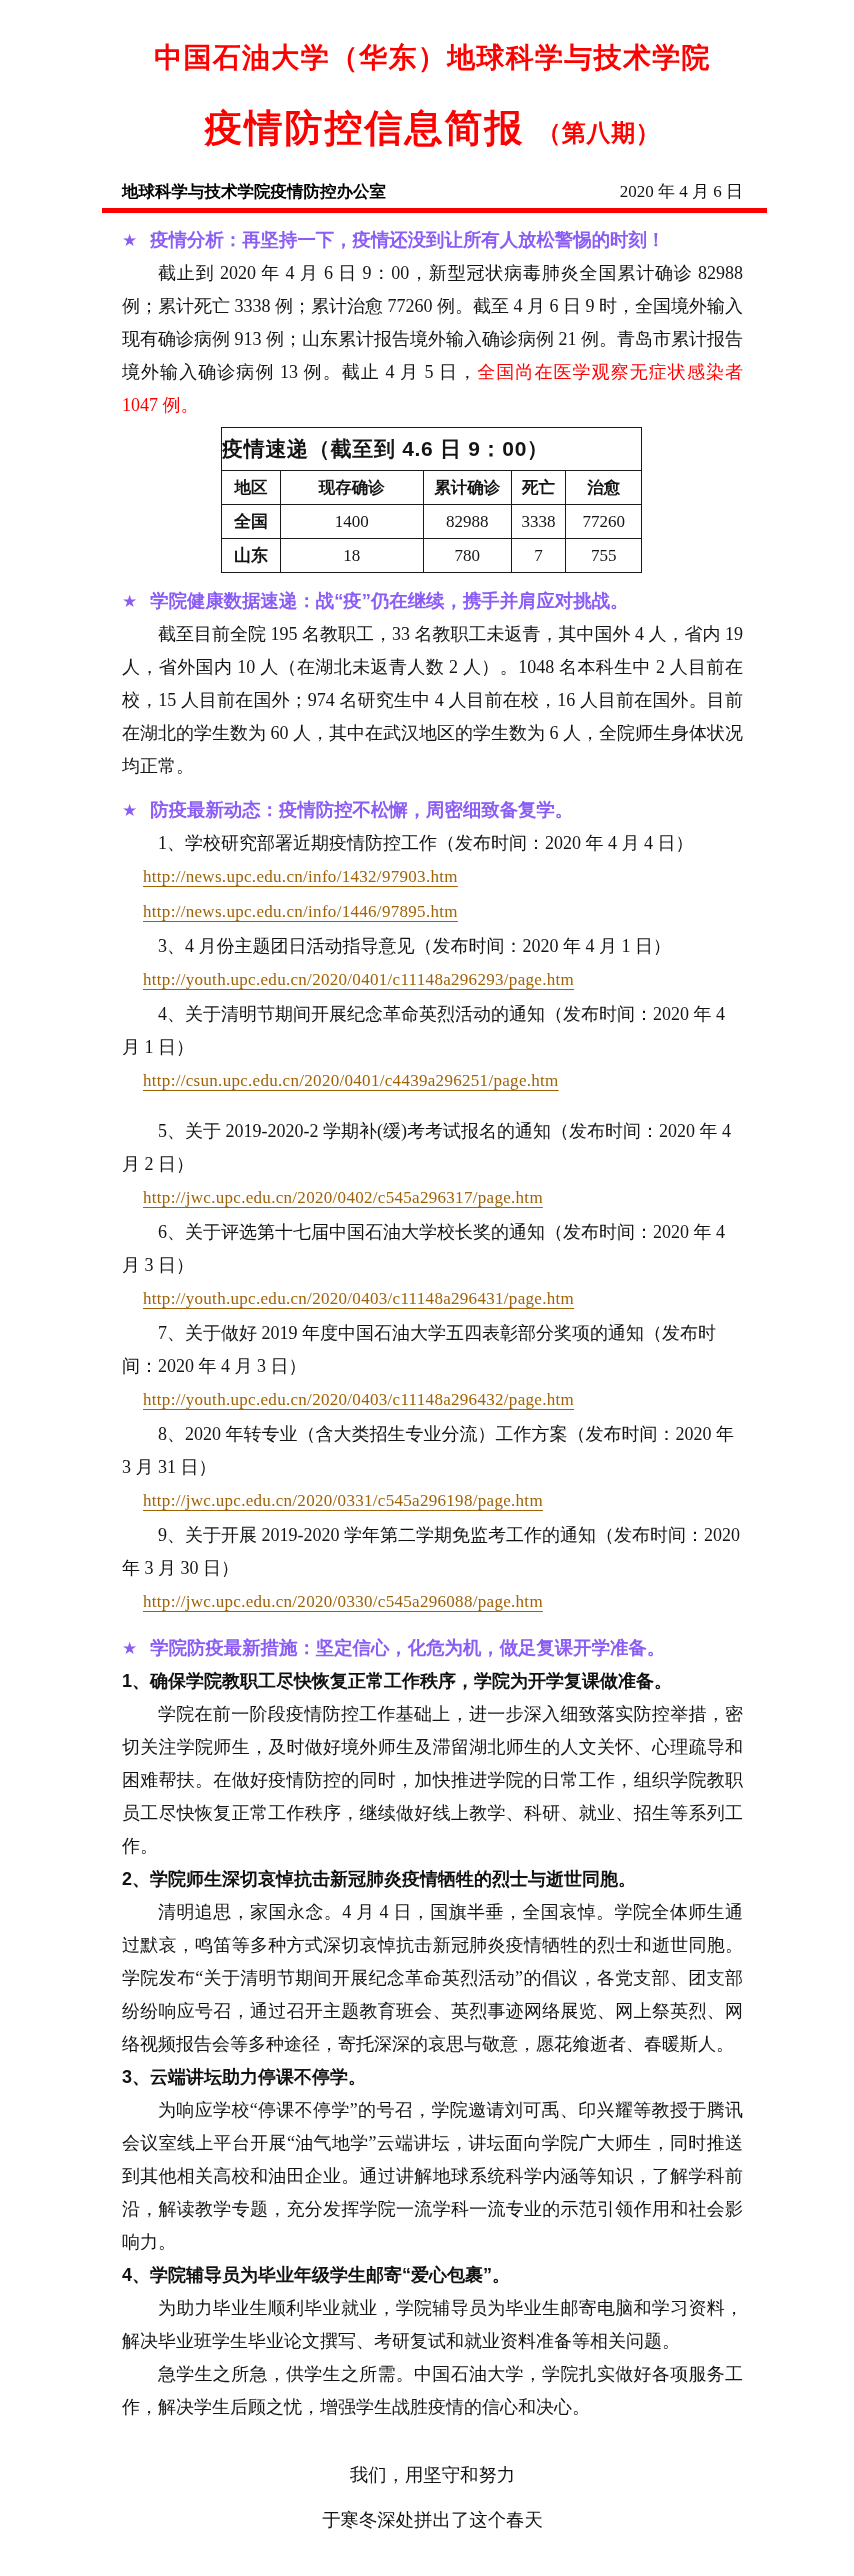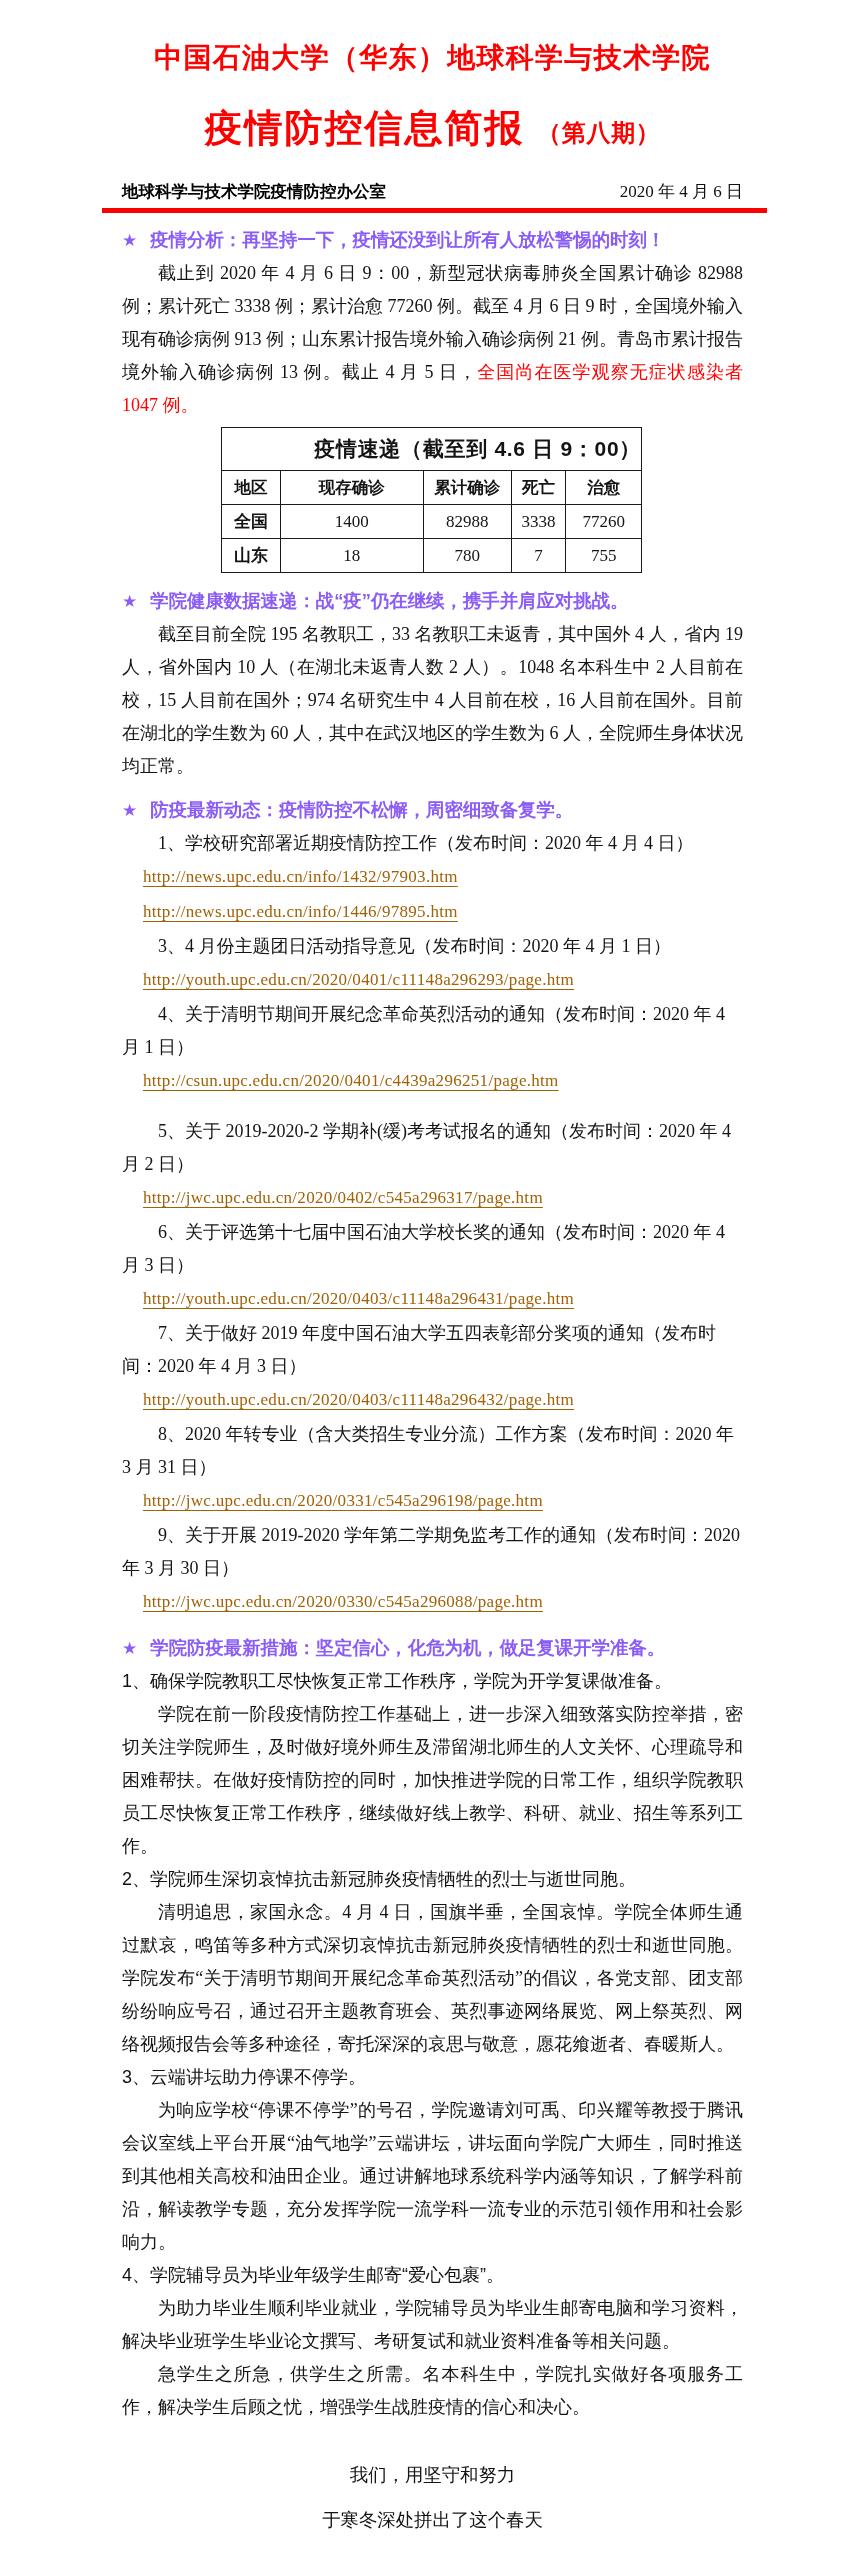--- a/index.html
+++ b/index.html
@@ -52,21 +52,21 @@
   .sec-head .star { display:inline-block; margin-right:13px; font-size:17px; }
 
   .para {
     font-size:18px; line-height:33px; text-indent:2em; margin:0;
     text-align:justify;
   }
   .para .red { color:#ff0000; }
 
   .sub-head {
     font-family:"Liberation Sans","DejaVu Sans",sans-serif;
-    font-weight:normal; font-size:18px; line-height:33px; color:#111;
+    font-weight:bold; font-size:18px; line-height:33px; color:#111;
     margin:0;
   }
 
   .notice-label { font-size:18px; line-height:33px; text-indent:2em; margin:0; }
   .notice-link-line { line-height:33px; text-indent:2em; margin:0; }
   .notice-link {
     color:#a16207; font-size:17px;
     text-decoration:underline;
     text-decoration-thickness:1.3px;
     text-underline-offset:4px;
@@ -74,21 +74,21 @@
   }
   .gap-before { margin-top:16px; }
 
   table.epi {
     border-collapse:collapse; table-layout:fixed;
     width:421px; margin:5.3px 0 6.6px 99px;
     border:1.3px solid #1a1a1a;
   }
   table.epi td, table.epi th { border:1.3px solid #1a1a1a; padding:0; }
   .tbl-title {
-    text-align:right; font-weight:bold; font-size:21px;
+    text-align:left; font-weight:bold; font-size:21px;
     height:42px; font-family:"Liberation Sans","DejaVu Sans",sans-serif;
     letter-spacing:0.7px;
   }
   .tbl-header th {
     text-align:center; font-weight:bold; font-size:16.5px; height:33px;
     font-family:"Liberation Sans","DejaVu Sans",sans-serif;
   }
   .tbl-row td { text-align:center; font-size:17px; height:33px; }
   .tbl-row td.region {
     font-family:"Liberation Sans","DejaVu Sans",sans-serif; font-weight:bold;
@@ -194,21 +194,21 @@
   <p class="para">学院在前一阶段疫情防控工作基础上，进一步深入细致落实防控举措，密切关注学院师生，及时做好境外师生及滞留湖北师生的人文关怀、心理疏导和困难帮扶。在做好疫情防控的同时，加快推进学院的日常工作，组织学院教职员工尽快恢复正常工作秩序，继续做好线上教学、科研、就业、招生等系列工作。</p>
 
   <p class="sub-head">2、学院师生深切哀悼抗击新冠肺炎疫情牺牲的烈士与逝世同胞。</p>
   <p class="para">清明追思，家国永念。4 月 4 日，国旗半垂，全国哀悼。学院全体师生通过默哀，鸣笛等多种方式深切哀悼抗击新冠肺炎疫情牺牲的烈士和逝世同胞。学院发布“关于清明节期间开展纪念革命英烈活动”的倡议，各党支部、团支部纷纷响应号召，通过召开主题教育班会、英烈事迹网络展览、网上祭英烈、网络视频报告会等多种途径，寄托深深的哀思与敬意，愿花飨逝者、春暖斯人。</p>
 
   <p class="sub-head">3、云端讲坛助力停课不停学。</p>
   <p class="para">为响应学校“停课不停学”的号召，学院邀请刘可禹、印兴耀等教授于腾讯会议室线上平台开展“油气地学”云端讲坛，讲坛面向学院广大师生，同时推送到其他相关高校和油田企业。通过讲解地球系统科学内涵等知识，了解学科前沿，解读教学专题，充分发挥学院一流学科一流专业的示范引领作用和社会影响力。</p>
 
   <p class="sub-head">4、学院辅导员为毕业年级学生邮寄“爱心包裹”。</p>
   <p class="para">为助力毕业生顺利毕业就业，学院辅导员为毕业生邮寄电脑和学习资料，解决毕业班学生毕业论文撰写、考研复试和就业资料准备等相关问题。</p>
-  <p class="para">急学生之所急，供学生之所需。名本科生中，学院扎实做好各项服务工作，解决学生后顾之忧，增强学生战胜疫情的信心和决心。</p>
+  <p class="para">急学生之所急，供学生之所需。中国石油大学，学院扎实做好各项服务工作，解决学生后顾之忧，增强学生战胜疫情的信心和决心。</p>
 
   <div class="footer-block">
     <p class="footer-line">我们，用坚守和努力</p>
     <p class="footer-line">于寒冬深处拼出了这个春天</p>
 
   </div>
 
 </div>
 
 

